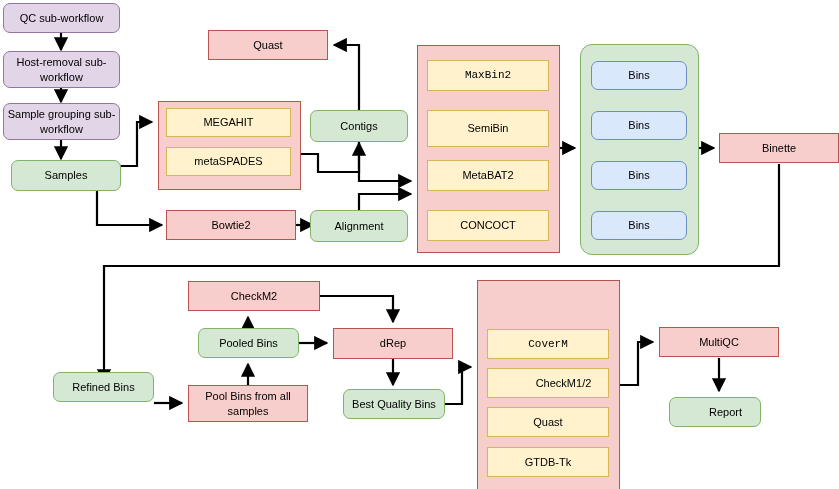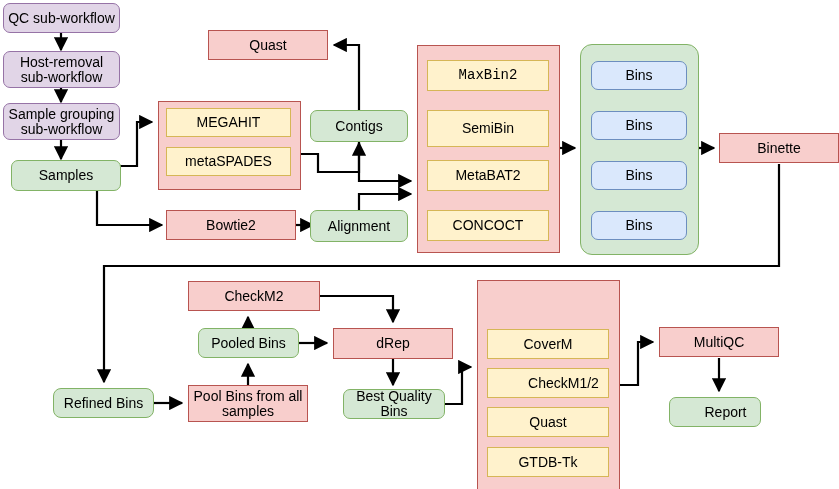--- a/index.html
+++ b/index.html
@@ -26,21 +26,21 @@
     height: 489px;
     pointer-events: none;
   }
   .node {
     position: absolute;
     box-sizing: border-box;
     display: flex;
     align-items: center;
     justify-content: center;
     text-align: center;
-    font-size: 14px;
+    font-size: 11px;
     line-height: 15px;
     color: #000000;
     padding: 1px 3px;
     z-index: 2;
     white-space: pre-line;
   }
   .purple {
     background: #e1d5e7;
     border: 1px solid #9673a6;
     border-radius: 7px;
@@ -214,21 +214,21 @@
   </div>
 
   <div class="node blue" style="left:591px; top:211px; width:96px; height:29px;">
     <span>Bins</span>
   </div>
 
   <div class="node red" style="left:719px; top:133px; width:120px; height:30px;">
     <span>Binette</span>
   </div>
 
-  <div class="node green" style="left:53px; top:388px; width:101px; height:30px;border-radius:8px;">
+  <div class="node green" style="left:53px; top:372px; width:101px; height:30px;">
     <span>Refined Bins</span>
   </div>
 
   <div class="node red" style="left:188px; top:385px; width:120px; height:37px;">
     <span>Pool Bins from all samples</span>
   </div>
 
   <div class="node green" style="left:198px; top:328px; width:101px; height:30px;">
     <span>Pooled Bins</span>
   </div>
@@ -241,21 +241,21 @@
     <span>dRep</span>
   </div>
 
   <div class="node green" style="left:343px; top:389px; width:102px; height:30px;">
     <span>Best Quality Bins</span>
   </div>
 
   <div class="group-red" style="position:absolute; left:477px; top:280px; width:141px; height:209px;"></div>
 
 
-  <div class="node yellow" style="left:487px; top:329px; width:122px; height:30px;">
+  <div class="node yellow" style="left:487px; top:329px; width:122px; height:30px;font-family:Liberation Mono, monospace;">
     <span>CoverM</span>
   </div>
 
   <div class="node yellow" style="left:487px; top:368px; width:122px; height:30px;padding-left:34px;">
     <span>CheckM1/2</span>
   </div>
 
   <div class="node yellow" style="left:487px; top:407px; width:122px; height:30px;">
     <span>Quast</span>
   </div>

